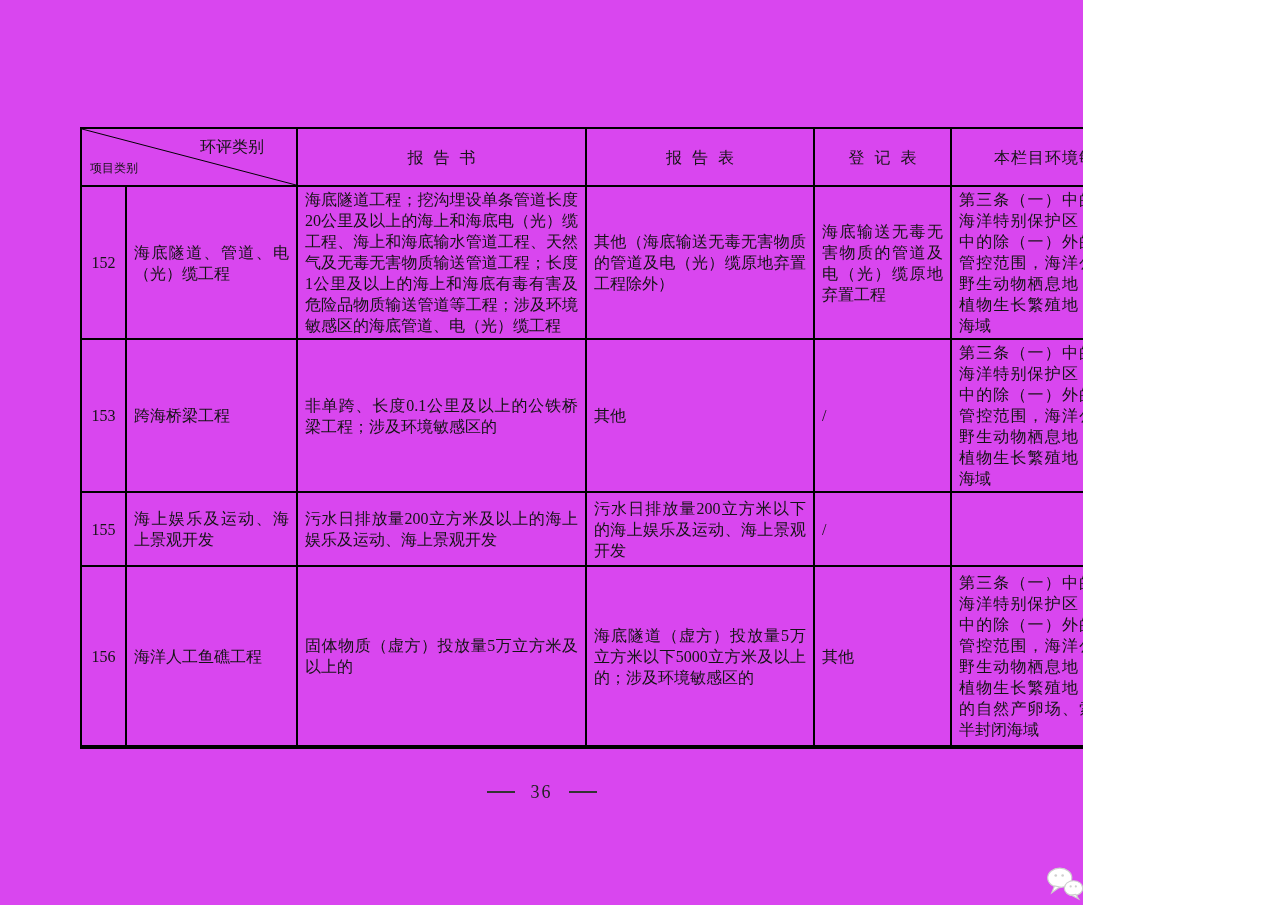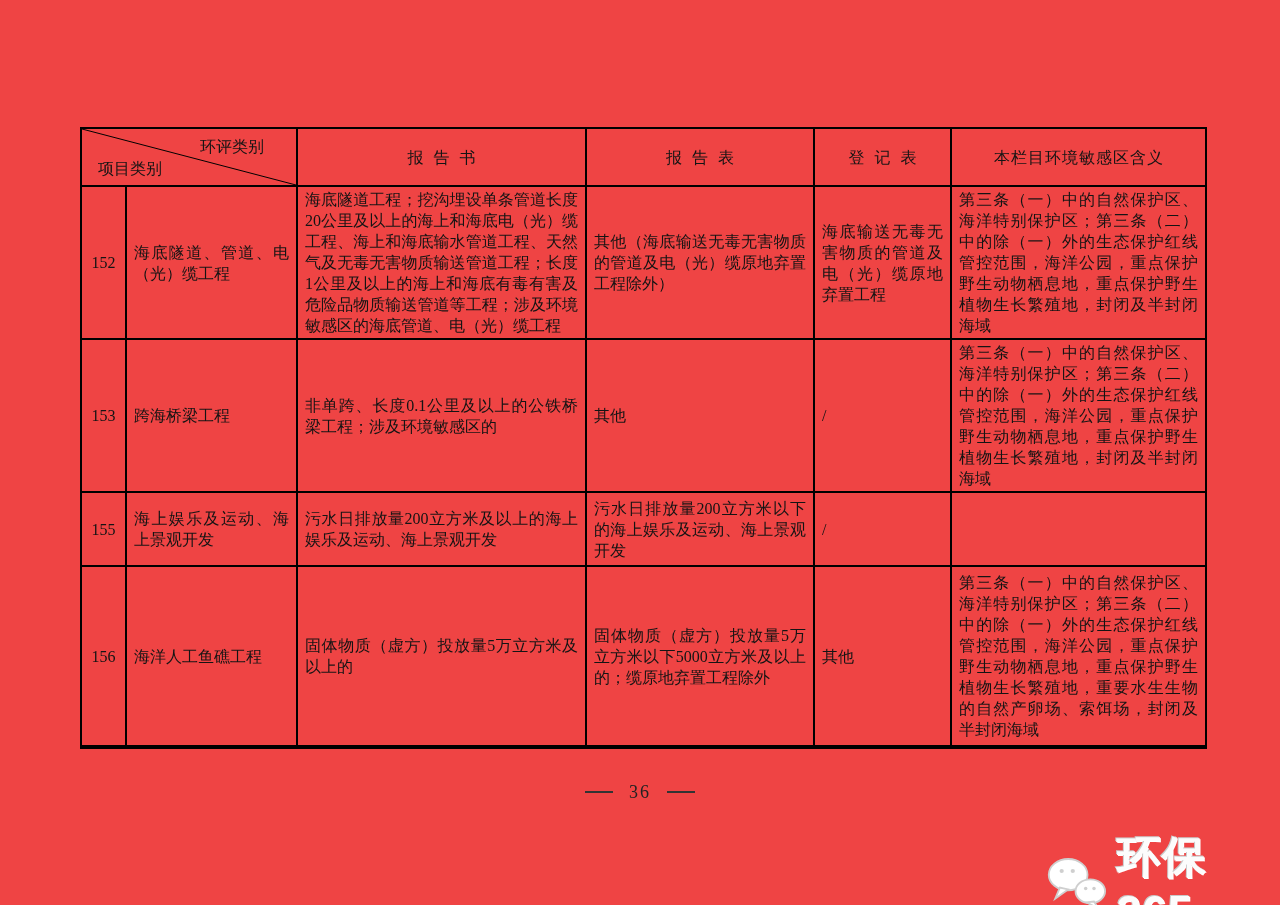--- a/index.html
+++ b/index.html
@@ -2,21 +2,21 @@
 <html><head>
 <meta charset="utf-8">
 <style>
   * { box-sizing: border-box; }
   html,body { margin:0; padding:0; }
   body {
     width:1280px; height:905px; background:#ffffff;
     font-family:"Liberation Serif","DejaVu Serif",serif;
     color:#141414;
   }
-  .page { position:relative; width:1280px; height:905px; background:#ef4444; overflow:hidden; }
+  .page { position:relative; width:1083px; height:905px; background:#d946ef; overflow:hidden; }
 
   table.main {
     position:absolute; left:80px; top:127px; width:1125px;
     border-collapse:collapse; table-layout:fixed;
     border:2px solid #000;
     border-bottom:4px solid #000;
   }
   table.main th, table.main td {
     border:2px solid #000;
     font-weight:normal;
@@ -28,21 +28,21 @@
   }
   tr.last td { border-bottom:4px solid #000; }
 
   th.head { padding:0 2px; }
   .sp-wide { letter-spacing:10px; text-indent:10px; }
   .sp-narrow { letter-spacing:1px; text-indent:1px; }
 
   th.corner { position:relative; padding:0; }
   th.corner svg.diag { position:absolute; left:0; top:0; width:100%; height:100%; display:block; }
   th.corner .tr-label { position:absolute; top:7px; right:32px; font-size:16px; }
-  th.corner .bl-label { position:absolute; bottom:6px; left:16px; font-size:16px;margin-top:31px; }
+  th.corner .bl-label { position:absolute; bottom:6px; left:8px; font-size:12px;margin-top:31px; }
 
   td.num  { text-align:center; padding:0 2px;margin-top:48px; }
   td.cat  { text-align:justify; padding:2px 8px; }
   td.txt  { text-align:justify;border-radius:26px; }
   td.slash{ text-align:left; }
 
   .pageno {
     position:absolute; top:782px; left:0; width:100%;
     text-align:center; font-size:18px; color:#222;
   }
@@ -117,21 +117,21 @@
       <td class="txt">污水日排放量200立方米及以上的海上娱乐及运动、海上景观开发</td>
       <td class="txt">污水日排放量200立方米以下的海上娱乐及运动、海上景观开发</td>
       <td class="slash">/</td>
       <td class="txt"></td>
     </tr>
 
     <tr style="height:181px" class="last">
       <td class="num">156</td>
       <td class="cat">海洋人工鱼礁工程</td>
       <td class="txt">固体物质（虚方）投放量5万立方米及以上的</td>
-      <td class="txt">固体物质（虚方）投放量5万立方米以下5000立方米及以上的；缆原地弃置工程除外</td>
+      <td class="txt">海底隧道（虚方）投放量5万立方米以下5000立方米及以上的；涉及环境敏感区的</td>
       <td class="txt">其他</td>
       <td class="txt">第三条（一）中的自然保护区、海洋特别保护区；第三条（二）中的除（一）外的生态保护红线管控范围，海洋公园，重点保护野生动物栖息地，重点保护野生植物生长繁殖地，重要水生生物的自然产卵场、索饵场，封闭及半封闭海域</td>
     </tr>
   </tbody>
     </table>
 
   <div class="pageno">
     <span class="dash"></span><span class="no">36</span><span class="dash"></span>
   </div>
 

